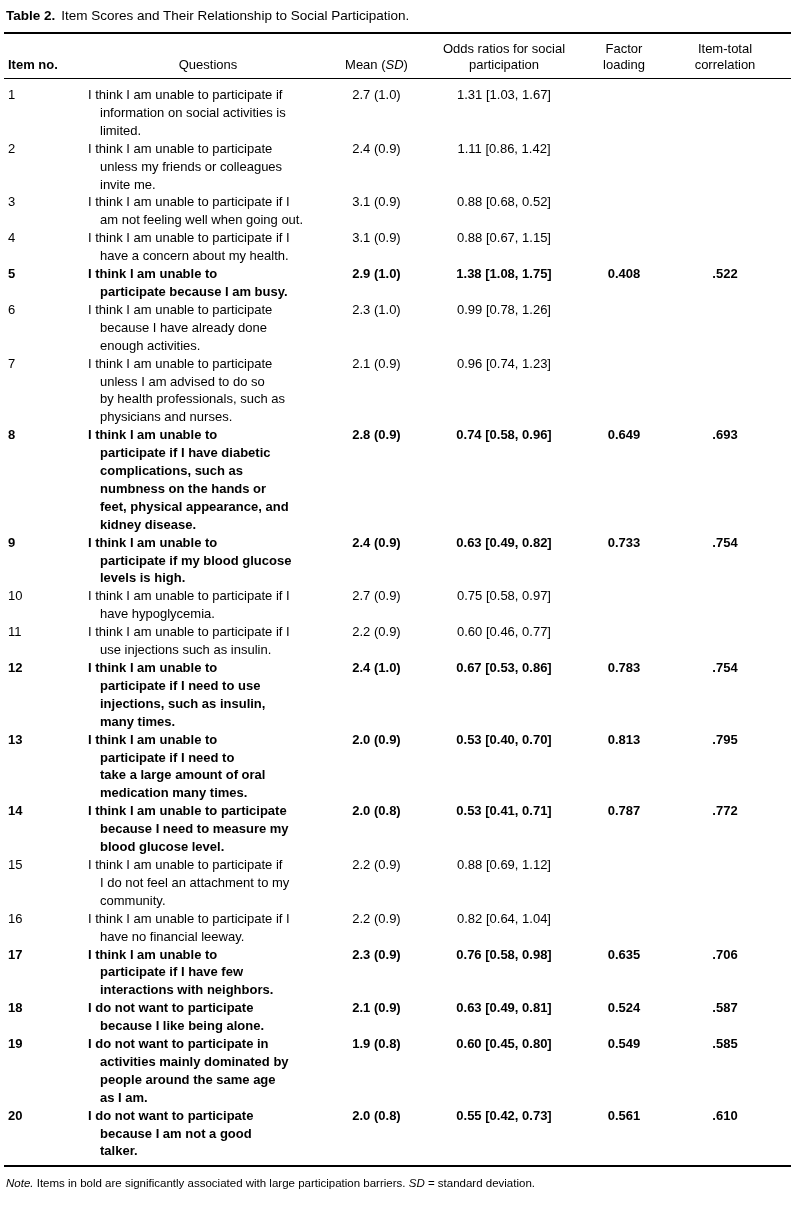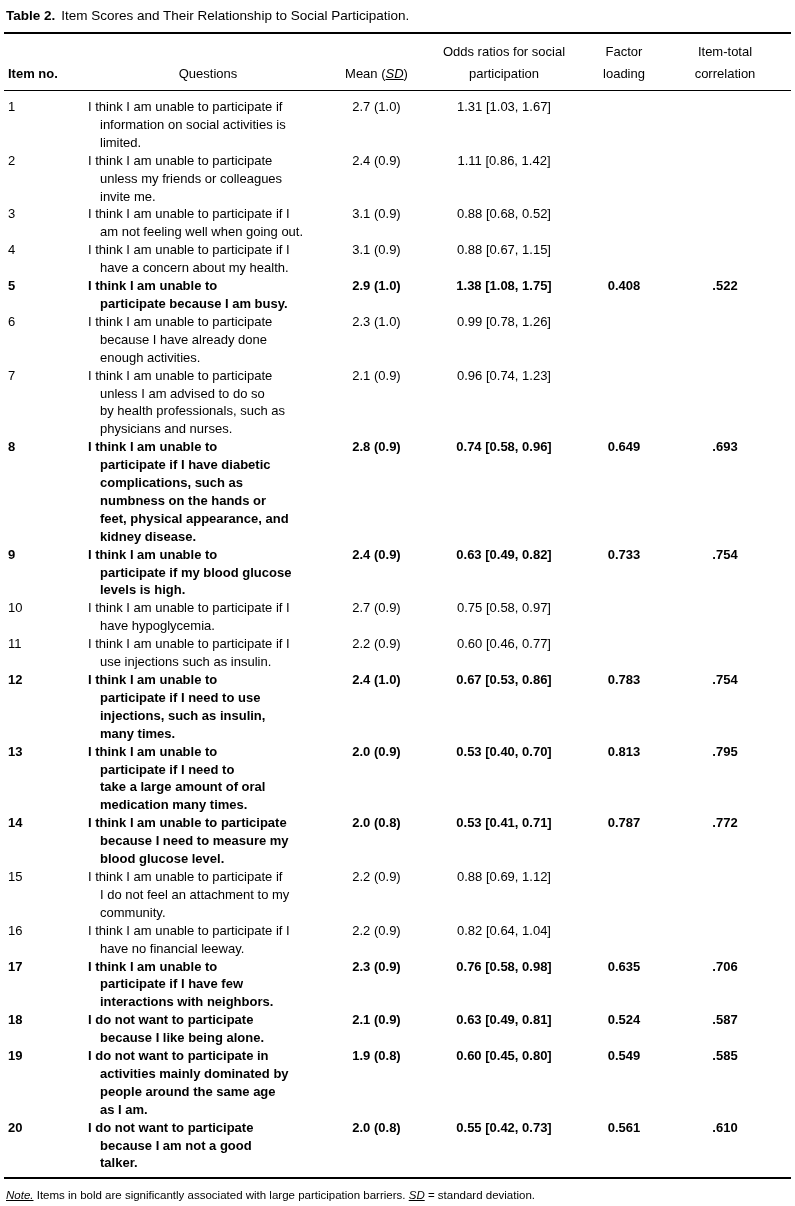--- a/index.html
+++ b/index.html
@@ -21,28 +21,28 @@
   table {
     width: 787px;
     border-collapse: collapse;
     table-layout: fixed;
     margin-top: 8px;
   }
   thead tr { border-top: 2.5px solid #000; border-bottom: 1.5px solid #000; }
   thead th {
     font-weight: normal;
     font-size: 13px;
-    line-height: 22px;
+    line-height: 16px;
     vertical-align: bottom;
     padding: 7px 0 5px 0;
     text-align: center;
     white-space: pre-line;
   }
   thead th.col-itemno { text-align: left; padding-left: 4px; font-weight: bold; }
-  th .sd-italic, .note .note-italic { font-style: italic; text-decoration: underline; }
+  th .sd-italic, .note .note-italic { font-style: italic; }
   tbody { border-bottom: 2px solid #000; }
   tbody td {
     font-size: 13px;
     line-height: 17.9px;
     vertical-align: top;
     text-align: center;
     padding: 0;
   }
   tbody tr:first-child td { padding-top: 7px; }
   tbody tr:last-child td { padding-bottom: 5px; }

